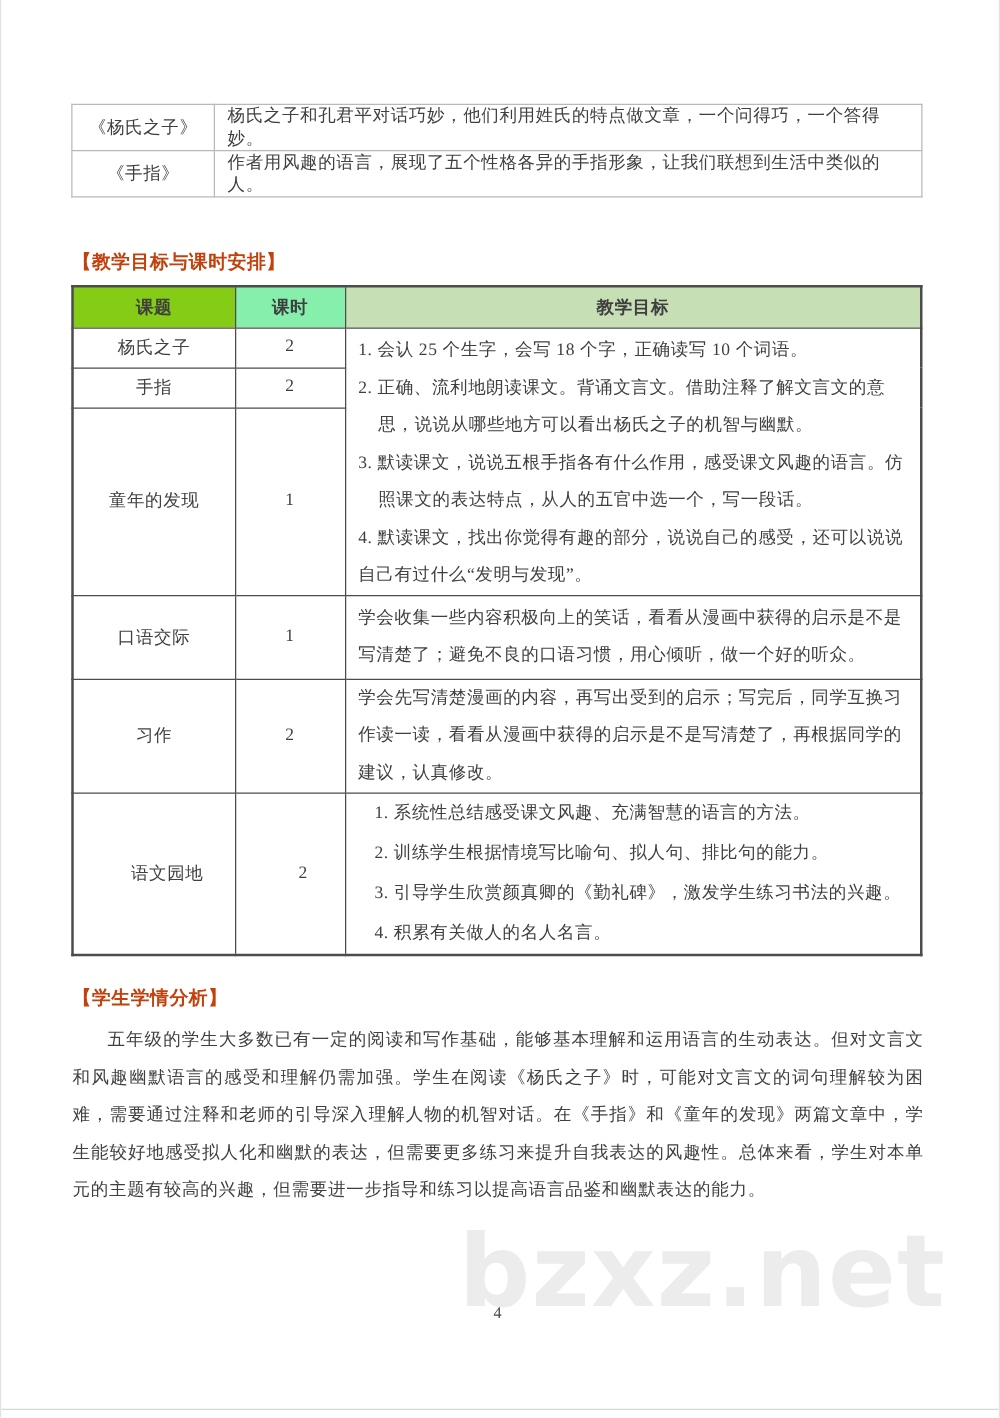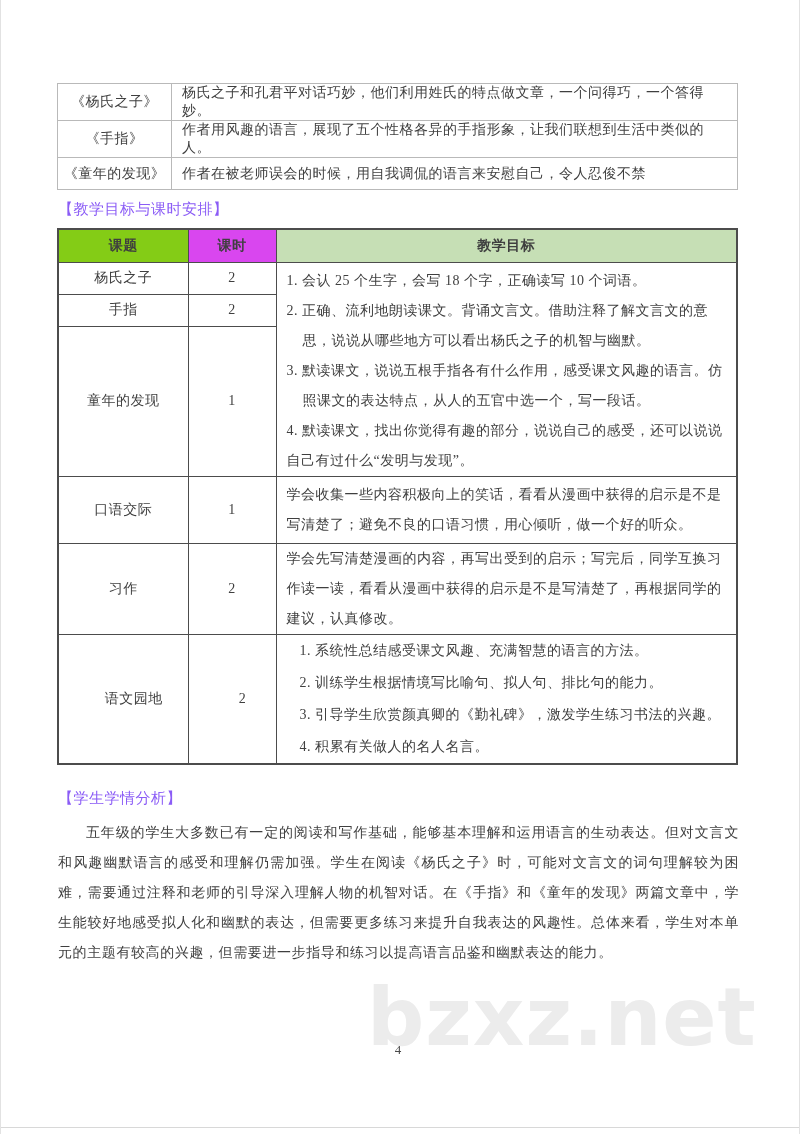--- a/index.html
+++ b/index.html
@@ -81,23 +81,23 @@
     vertical-align: middle;
     padding: 0 8px 0 10px;
   }
   .t2 td.goal-list .goal-item { line-height: 32px; }
 
   
   .section-heading {
     position: absolute;
     left: 57px;
     font-size: 15px;
-    font-weight: normal;
+    font-weight: bold;
     letter-spacing: 0.5px;
-    color: #8b5cf6;
+    color: #c2410c;
   }
   .h1-pos { top: 200px; }
   .h2-pos { top: 789px; }
 
   
   .analysis {
     position: absolute;
     left: 57px; top: 818px;
     width: 681px;
     font-size: 14px;
@@ -139,39 +139,35 @@
   <table class="t1">
     <tbody>
       <tr>
         <td class="c1">《杨氏之子》</td>
         <td class="c2">杨氏之子和孔君平对话巧妙，他们利用姓氏的特点做文章，一个问得巧，一个答得妙。</td>
       </tr>
       <tr>
         <td class="c1">《手指》</td>
         <td class="c2">作者用风趣的语言，展现了五个性格各异的手指形象，让我们联想到生活中类似的人。</td>
       </tr>
-      <tr>
-        <td class="c1">《童年的发现》</td>
-        <td class="c2">作者在被老师误会的时候，用自我调侃的语言来安慰自己，令人忍俊不禁</td>
-      </tr>
     </tbody>
   </table>
 
   <div class="section-heading h1-pos">【教学目标与课时安排】</div>
 
   <table class="t2">
     <colgroup>
       <col class="col-topic">
       <col class="col-hours">
       <col>
     </colgroup>
     <tbody>
       <tr class="head">
         <th style="background: #84cc16;">课题</th>
-        <th style="background: #d946ef;">课时</th>
+        <th style="background: #86efac;">课时</th>
         <th style="background: rgb(198, 223, 181);">教学目标</th>
       </tr>
       <tr class="r-short">
         <td class="topic">杨氏之子</td>
         <td class="hours">2</td>
         <td class="goals" rowspan="3">
           <div class="goal-item hang">1. 会认 25 个生字，会写 18 个字，正确读写 10 个词语。</div>
           <div class="goal-item hang">2. 正确、流利地朗读课文。背诵文言文。借助注释了解文言文的意思，说说从哪些地方可以看出杨氏之子的机智与幽默。</div>
           <div class="goal-item hang">3. 默读课文，说说五根手指各有什么作用，感受课文风趣的语言。仿照课文的表达特点，从人的五官中选一个，写一段话。</div>
           <div class="goal-item">4. 默读课文，找出你觉得有趣的部分，说说自己的感受，还可以说说自己有过什么“发明与发现”。</div>

